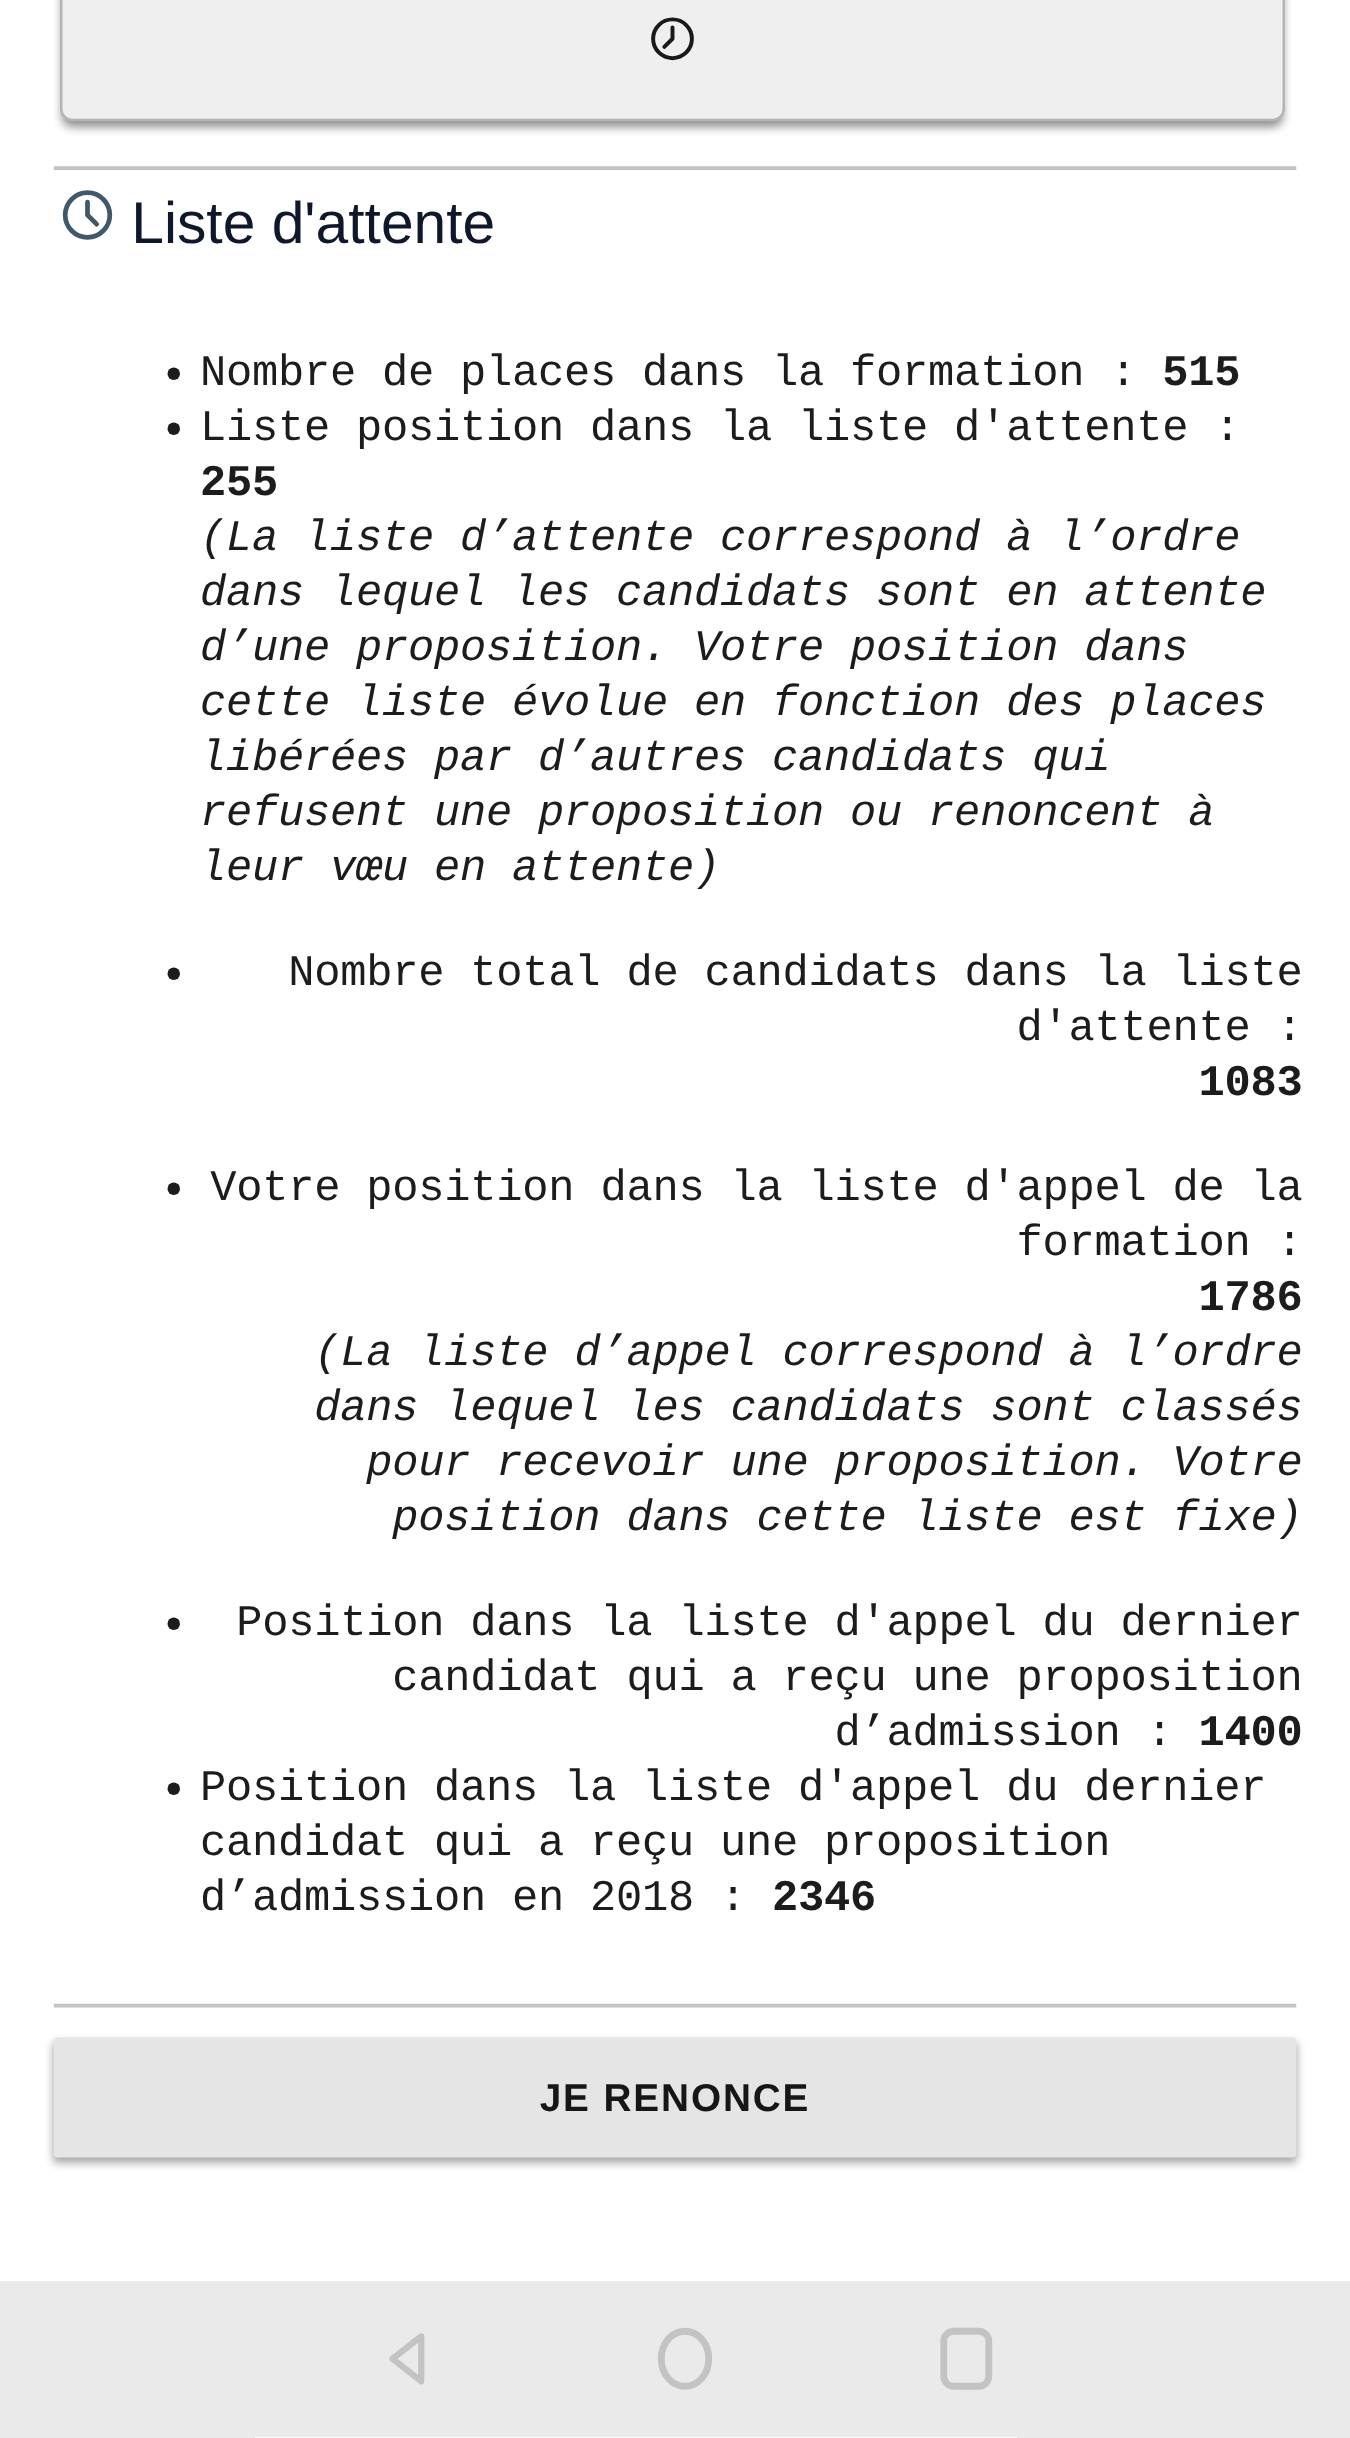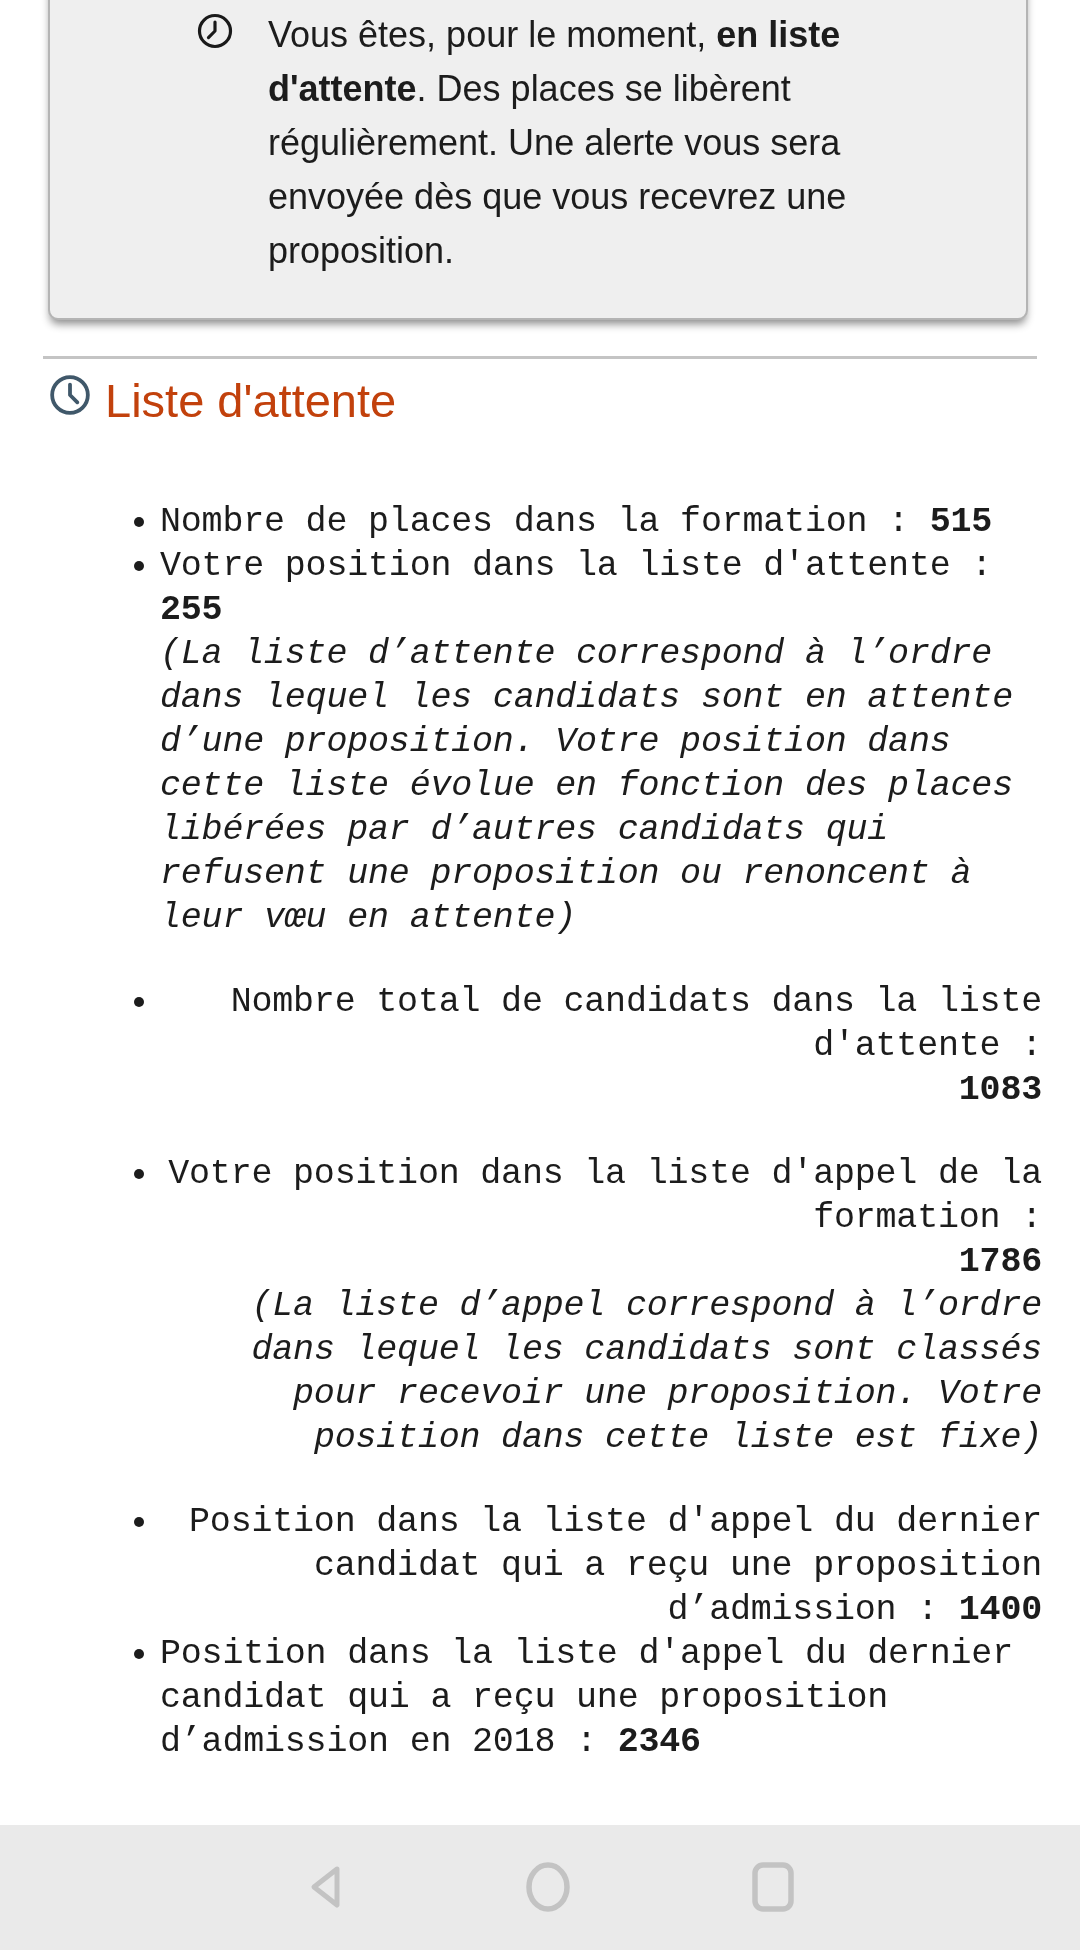--- a/index.html
+++ b/index.html
@@ -28,21 +28,21 @@
   .alert-text b { font-weight:700; }
 
   
   .divider { border:none; height:3px; background:#c4c4c4; margin:36px 43px 0; }
   .divider.bottom { margin-top:62px; }
 
   
   .section-header {
     display:flex; align-items:center; gap:13px;
     margin:14px 45px 0 48px;
-    font-size:47px; font-weight:400; color:#c2410c;
+    font-size:47px; font-weight:400; color:#0f172a;
   }
   .section-header .hdr-clock { flex:0 0 auto; }
 
   
   .content { padding:0 38px 0 45px; }
   .wl-list {
     margin:72px 0 0; padding:0 0 0 115px;
     list-style:disc outside;
     font-size:35px; line-height:44px; letter-spacing:-0.2px;
     color:#1c1c1c;
@@ -88,21 +88,20 @@
 <div class="page">
 
   <section class="alert-card">
     <div class="alert-inner">
       <span class="alert-clock">
         <svg width="38" height="38" viewBox="0 0 36 36" fill="none">
           <circle cx="18" cy="18" r="14.7" stroke="#1a1a1a" stroke-width="3"></circle>
           <path d="M18 9.5 V18 L11.8 24.2" stroke="#1a1a1a" stroke-width="3" stroke-linecap="round" stroke-linejoin="round" fill="none"></path>
         </svg>
       </span>
-      <p class="alert-text"><span>Vous êtes, pour le moment, </span><b>en liste d'attente</b><span>. Des places se libèrent régulièrement. Une alerte vous sera envoyée dès que vous recevrez une proposition.</span></p>
     </div>
   </section>
 
   <hr class="divider">
 
   <h2 class="section-header">
     <span class="hdr-clock">
       <svg width="44" height="44" viewBox="0 0 36 36" fill="none">
         <circle cx="18" cy="18" r="14.6" stroke="#40586a" stroke-width="3.1"></circle>
         <path d="M18 9.5 V18 L24 24" stroke="#40586a" stroke-width="3.1" stroke-linecap="round" stroke-linejoin="round" fill="none"></path>
@@ -112,21 +111,21 @@
   </h2>
 
   <main class="content">
     <ul class="wl-list">
 
       <li class="wl-item">
         <span>Nombre de places dans la formation : </span><strong>515</strong>
       </li>
 
       <li class="wl-item">
-        <span>Votre position dans la liste d'attente : </span><strong>255</strong>
+        <span>Liste position dans la liste d'attente : </span><strong>255</strong>
         <div class="note">(La liste d’attente correspond à l’ordre dans lequel les candidats sont en attente d’une proposition. Votre position dans cette liste évolue en fonction des places libérées par d’autres candidats qui refusent une proposition ou renoncent à leur vœu en attente)</div>
       </li>
 
       <li class="wl-item gap">
         <span>Nombre total de candidats dans la liste d'attente : </span><strong class="val-block">1083</strong>
       </li>
 
       <li class="wl-item gap">
         <span>Votre position dans la liste d'appel de la formation : </span><strong class="val-block">1786</strong>
         <div class="note">(La liste d’appel correspond à l’ordre dans lequel les candidats sont classés pour recevoir une proposition. Votre position dans cette liste est fixe)</div>

